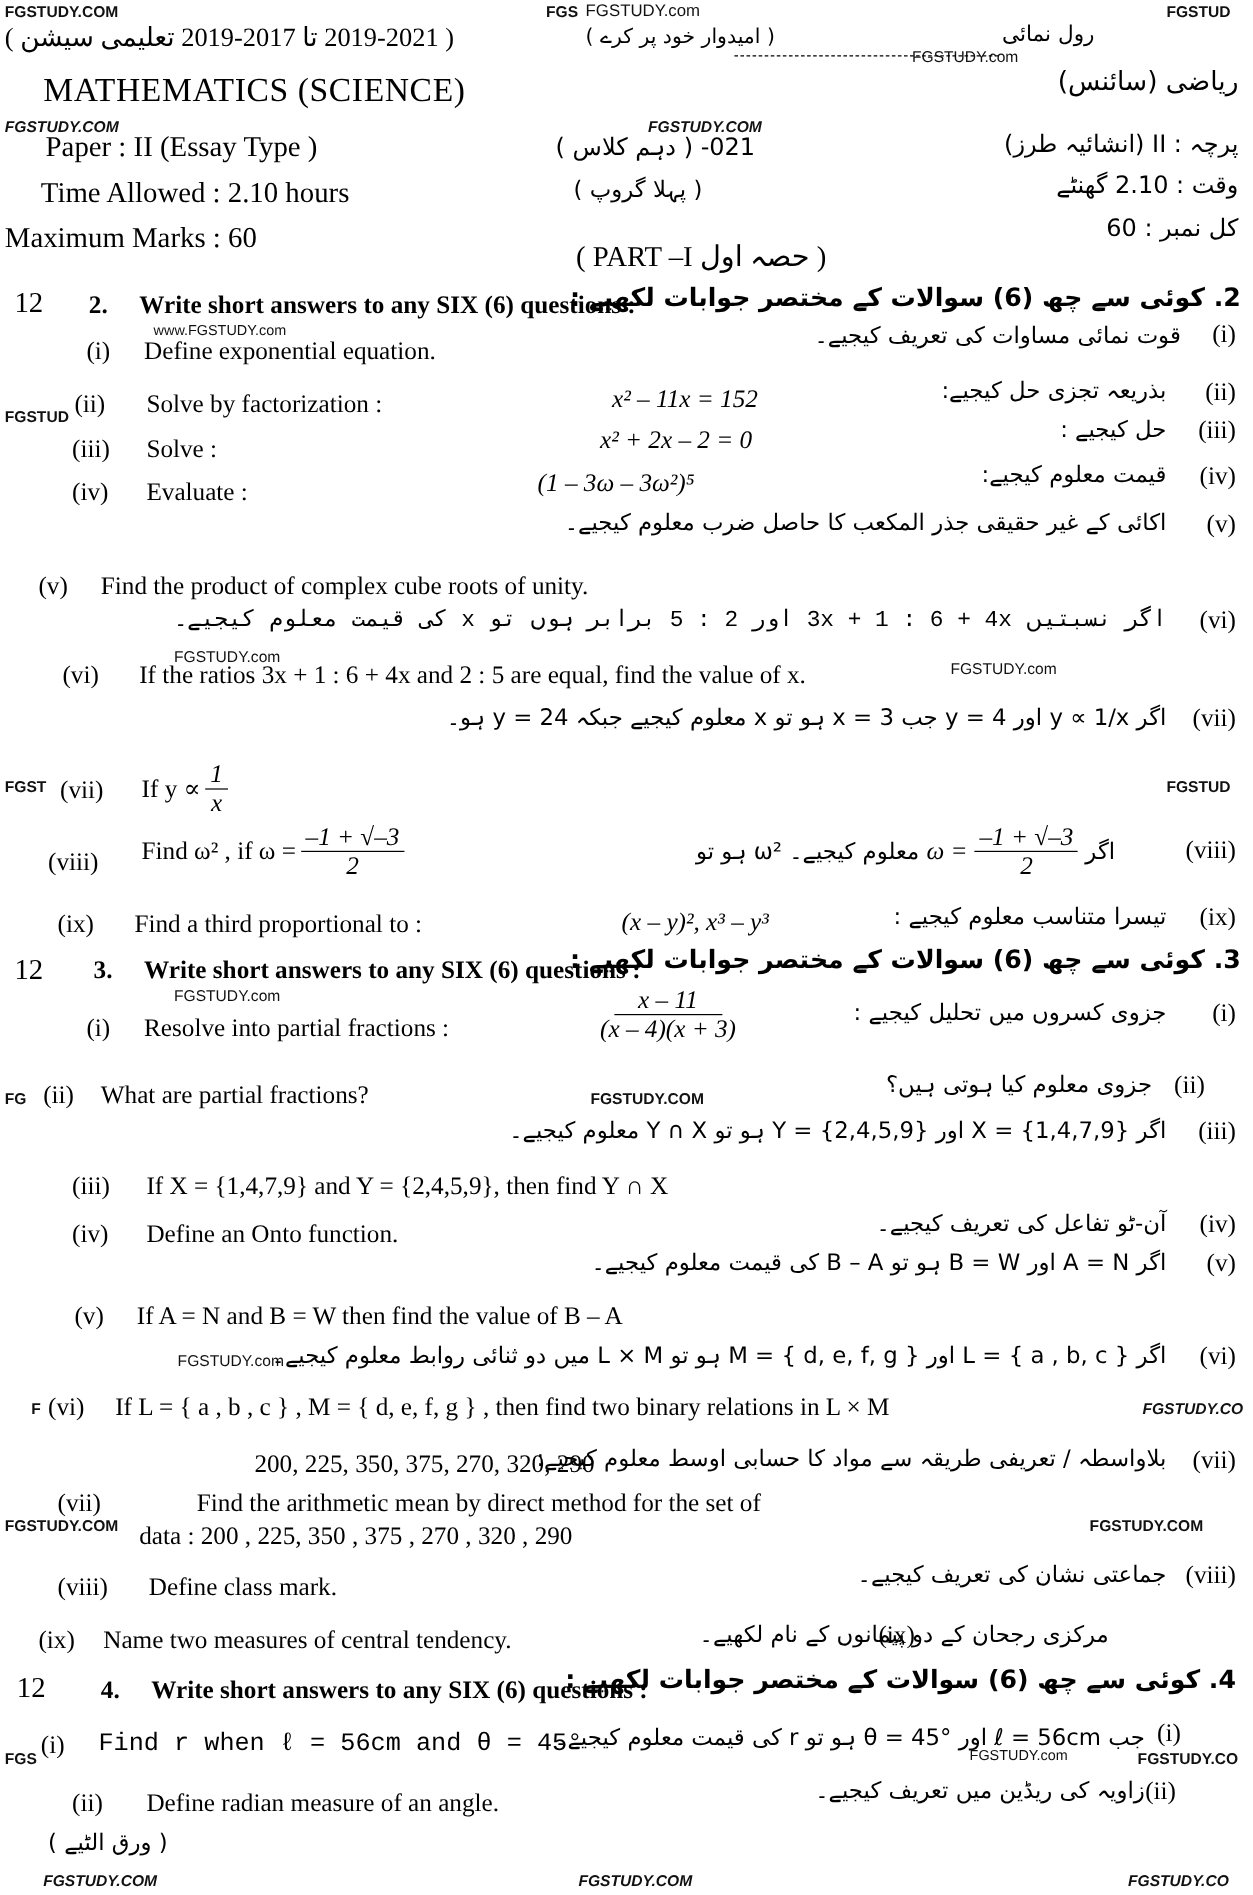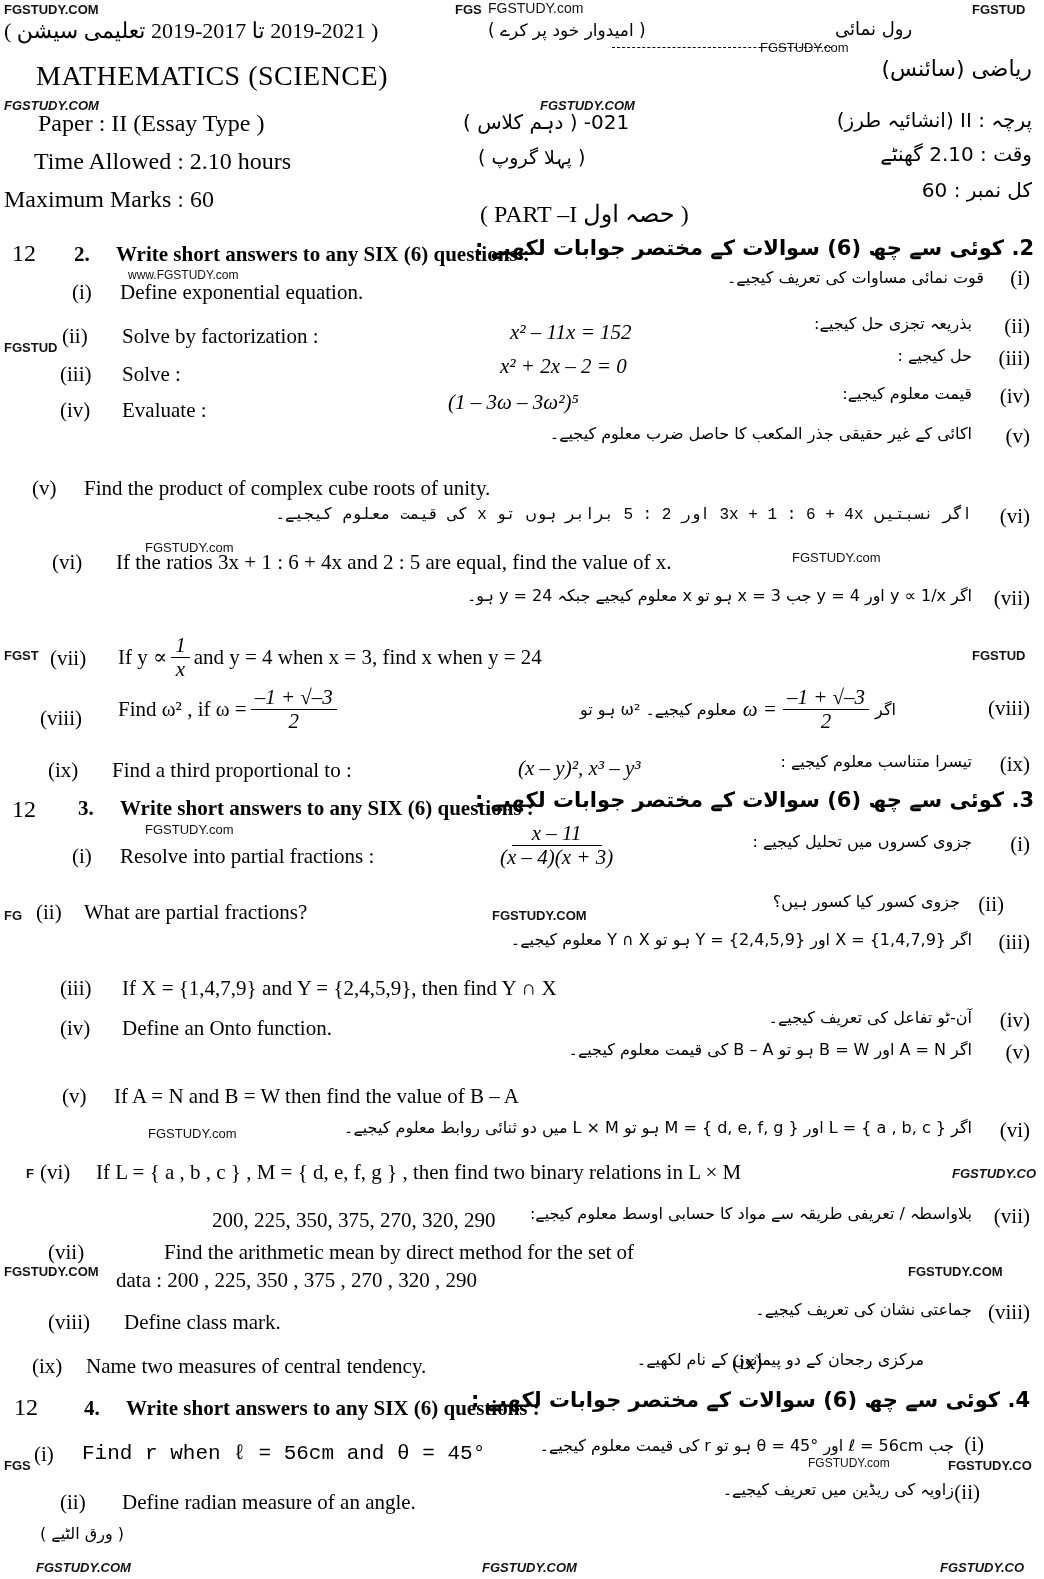--- a/index.html
+++ b/index.html
@@ -3,21 +3,21 @@
 <meta charset="utf-8">
 <style>
   html,body{margin:0;padding:0;background:#fff;}
   body{width:1044px;height:1579px;position:relative;overflow:hidden;color:#000;
        font-family:"Liberation Serif","DejaVu Serif",serif;}
   .abs{position:absolute;white-space:nowrap;}
   .wm{font-family:"Liberation Sans","DejaVu Sans",sans-serif;font-weight:bold;font-size:13px;color:#111;}
   .wm-thin{font-family:"Liberation Sans","DejaVu Sans",sans-serif;font-size:13px;color:#111;}
   .wm-it{font-style:italic;}
   .en{font-size:21px;}
-  .ur{font-family:"DejaVu Sans",sans-serif;font-size:16px;direction:rtl;}
+  .ur{font-family:"DejaVu Sans",sans-serif;font-size:19px;direction:rtl;}
   .title{font-size:28px;letter-spacing:0.5px;}
   .hdr{font-size:24px;}
   .q{font-size:21px;font-weight:bold;}
   .marks{font-size:24px;}
   .math{font-style:italic;font-size:21px;}
   .frac{display:inline-flex;flex-direction:column;align-items:center;vertical-align:middle;line-height:1.1;}
   .frac .num{border-bottom:1.5px solid #000;padding:0 4px;}
   .dash{border-bottom:1.5px dashed #000;display:inline-block;width:340px;height:1px;}
 </style>
 </head>
@@ -98,21 +98,20 @@
 <div class="abs ur" style="right:72px;top:586px;">اگر y ∝ 1/x اور y = 4 جب x = 3 ہو تو x معلوم کیجیے جبکہ y = 24 ہو۔</div>
 <div class="abs en" style="right:14px;top:586px;">(vii)</div>
 <div class="abs wm" style="left:4px;top:648px;">FGST</div>
 <div class="abs en" style="left:50px;top:646px;">(vii)</div>
 <div class="abs en" style="left:118px;top:634px;display:flex;align-items:center;gap:4px;">
   <span>If  y ∝</span>
   <span class="frac math">
     <span class="num">1</span>
     <span>x</span>
   </span>
-  <span>  and  y = 4 when  x = 3, find  x when y = 24</span>
 </div>
 <div class="abs wm" style="left:972px;top:648px;">FGSTUD</div>
 
 <div class="abs en" style="left:40px;top:706px;">(viii)</div>
 <div class="abs en" style="left:118px;top:686px;display:flex;align-items:center;gap:4px;">
   <span>Find  ω² , if ω =</span>
   <span class="frac math">
     <span class="num">–1 + √–3</span>
     <span>2</span>
   </span>
@@ -148,21 +147,21 @@
     <span>(x – 4)(x + 3)</span>
   </span>
 </div>
 <div class="abs ur" style="right:72px;top:832px;">جزوی کسروں میں تحلیل کیجیے  :</div>
 <div class="abs en" style="right:14px;top:832px;">(i)</div>
 
 <div class="abs wm" style="left:4px;top:908px;">FG</div>
 <div class="abs en" style="left:36px;top:900px;">(ii)</div>
 <div class="abs en" style="left:84px;top:900px;">What are partial fractions?</div>
 <div class="abs wm" style="left:492px;top:908px;">FGSTUDY.COM</div>
-<div class="abs ur" style="right:84px;top:892px;">جزوی کسور کیا کسور ہیں؟</div>
+<div class="abs ur" style="right:84px;top:892px;">جزوی معلوم کیا ہوتی ہیں؟</div>
 <div class="abs en" style="right:40px;top:892px;">(ii)</div>
 
 <div class="abs ur" style="right:72px;top:930px;">اگر X = {1,4,7,9} اور Y = {2,4,5,9} ہو تو Y ∩ X معلوم کیجیے۔</div>
 <div class="abs en" style="right:14px;top:930px;">(iii)</div>
 <div class="abs en" style="left:60px;top:976px;">(iii)</div>
 <div class="abs en" style="left:122px;top:976px;">If  X = {1,4,7,9}  and  Y = {2,4,5,9}, then find  Y ∩ X</div>
 
 <div class="abs en" style="left:60px;top:1016px;">(iv)</div>
 <div class="abs en" style="left:122px;top:1016px;">Define an Onto function.</div>
 <div class="abs ur" style="right:72px;top:1008px;">آن-ٹو تفاعل کی تعریف کیجیے۔</div>

